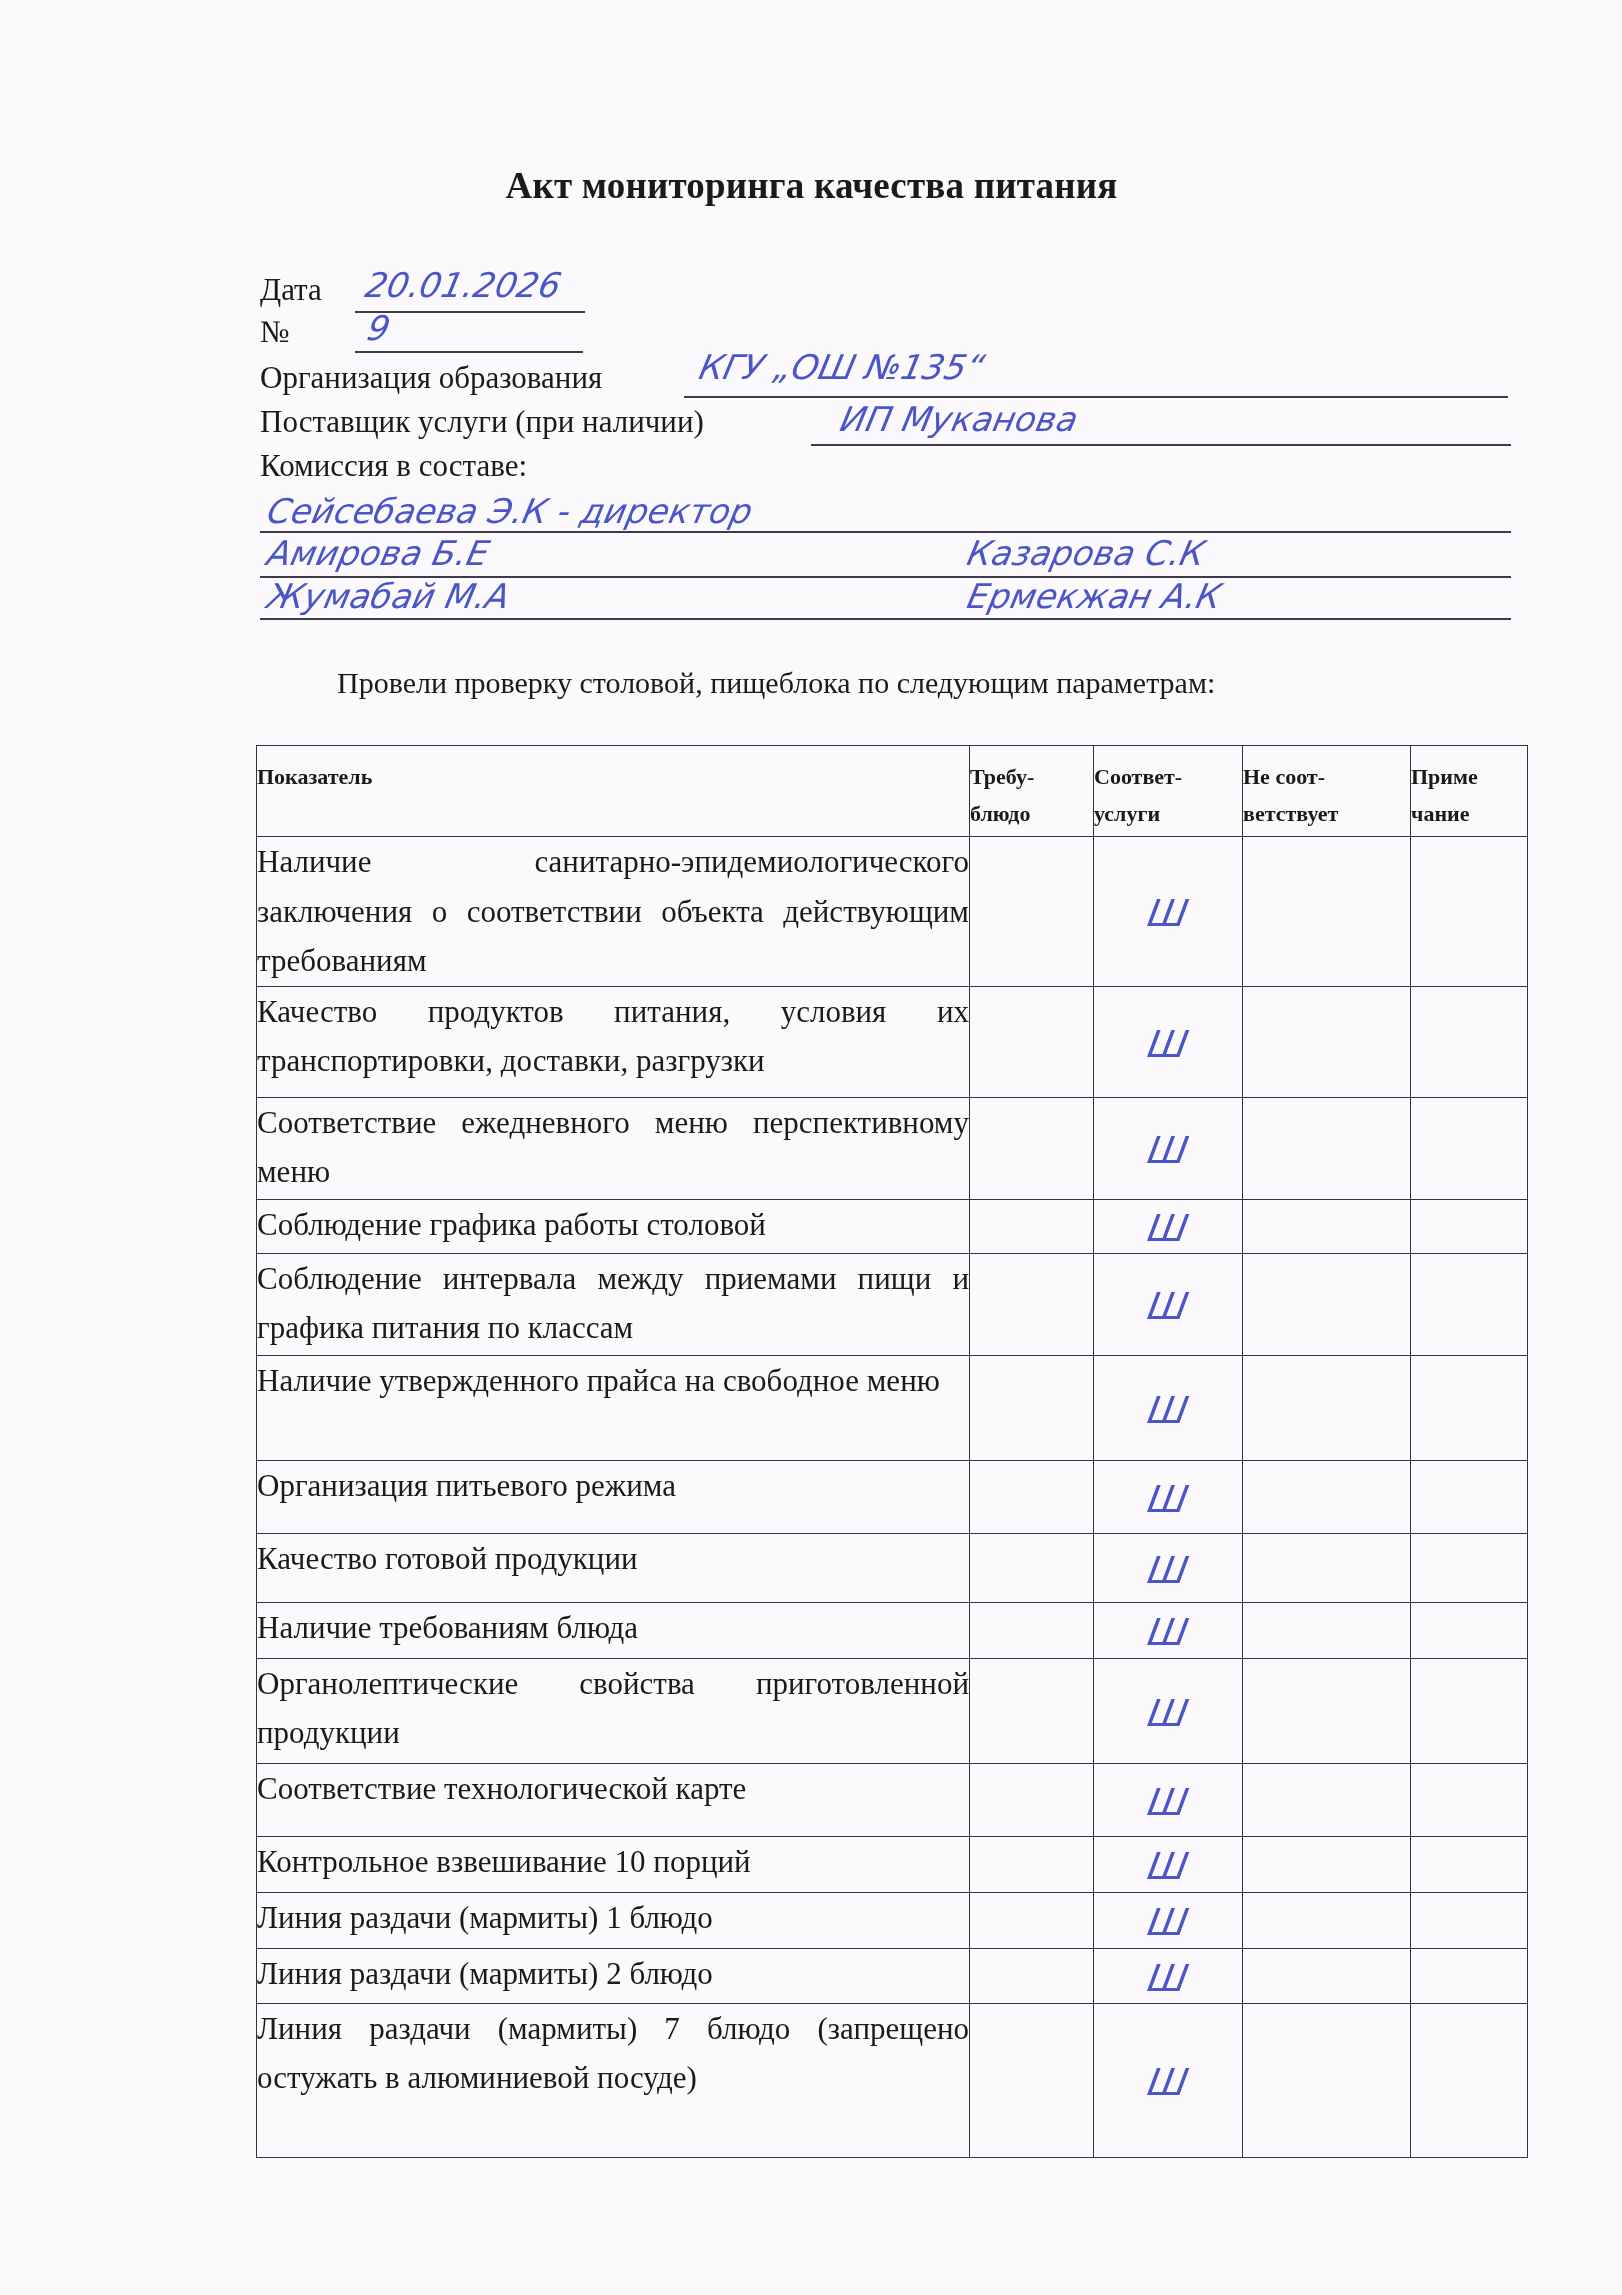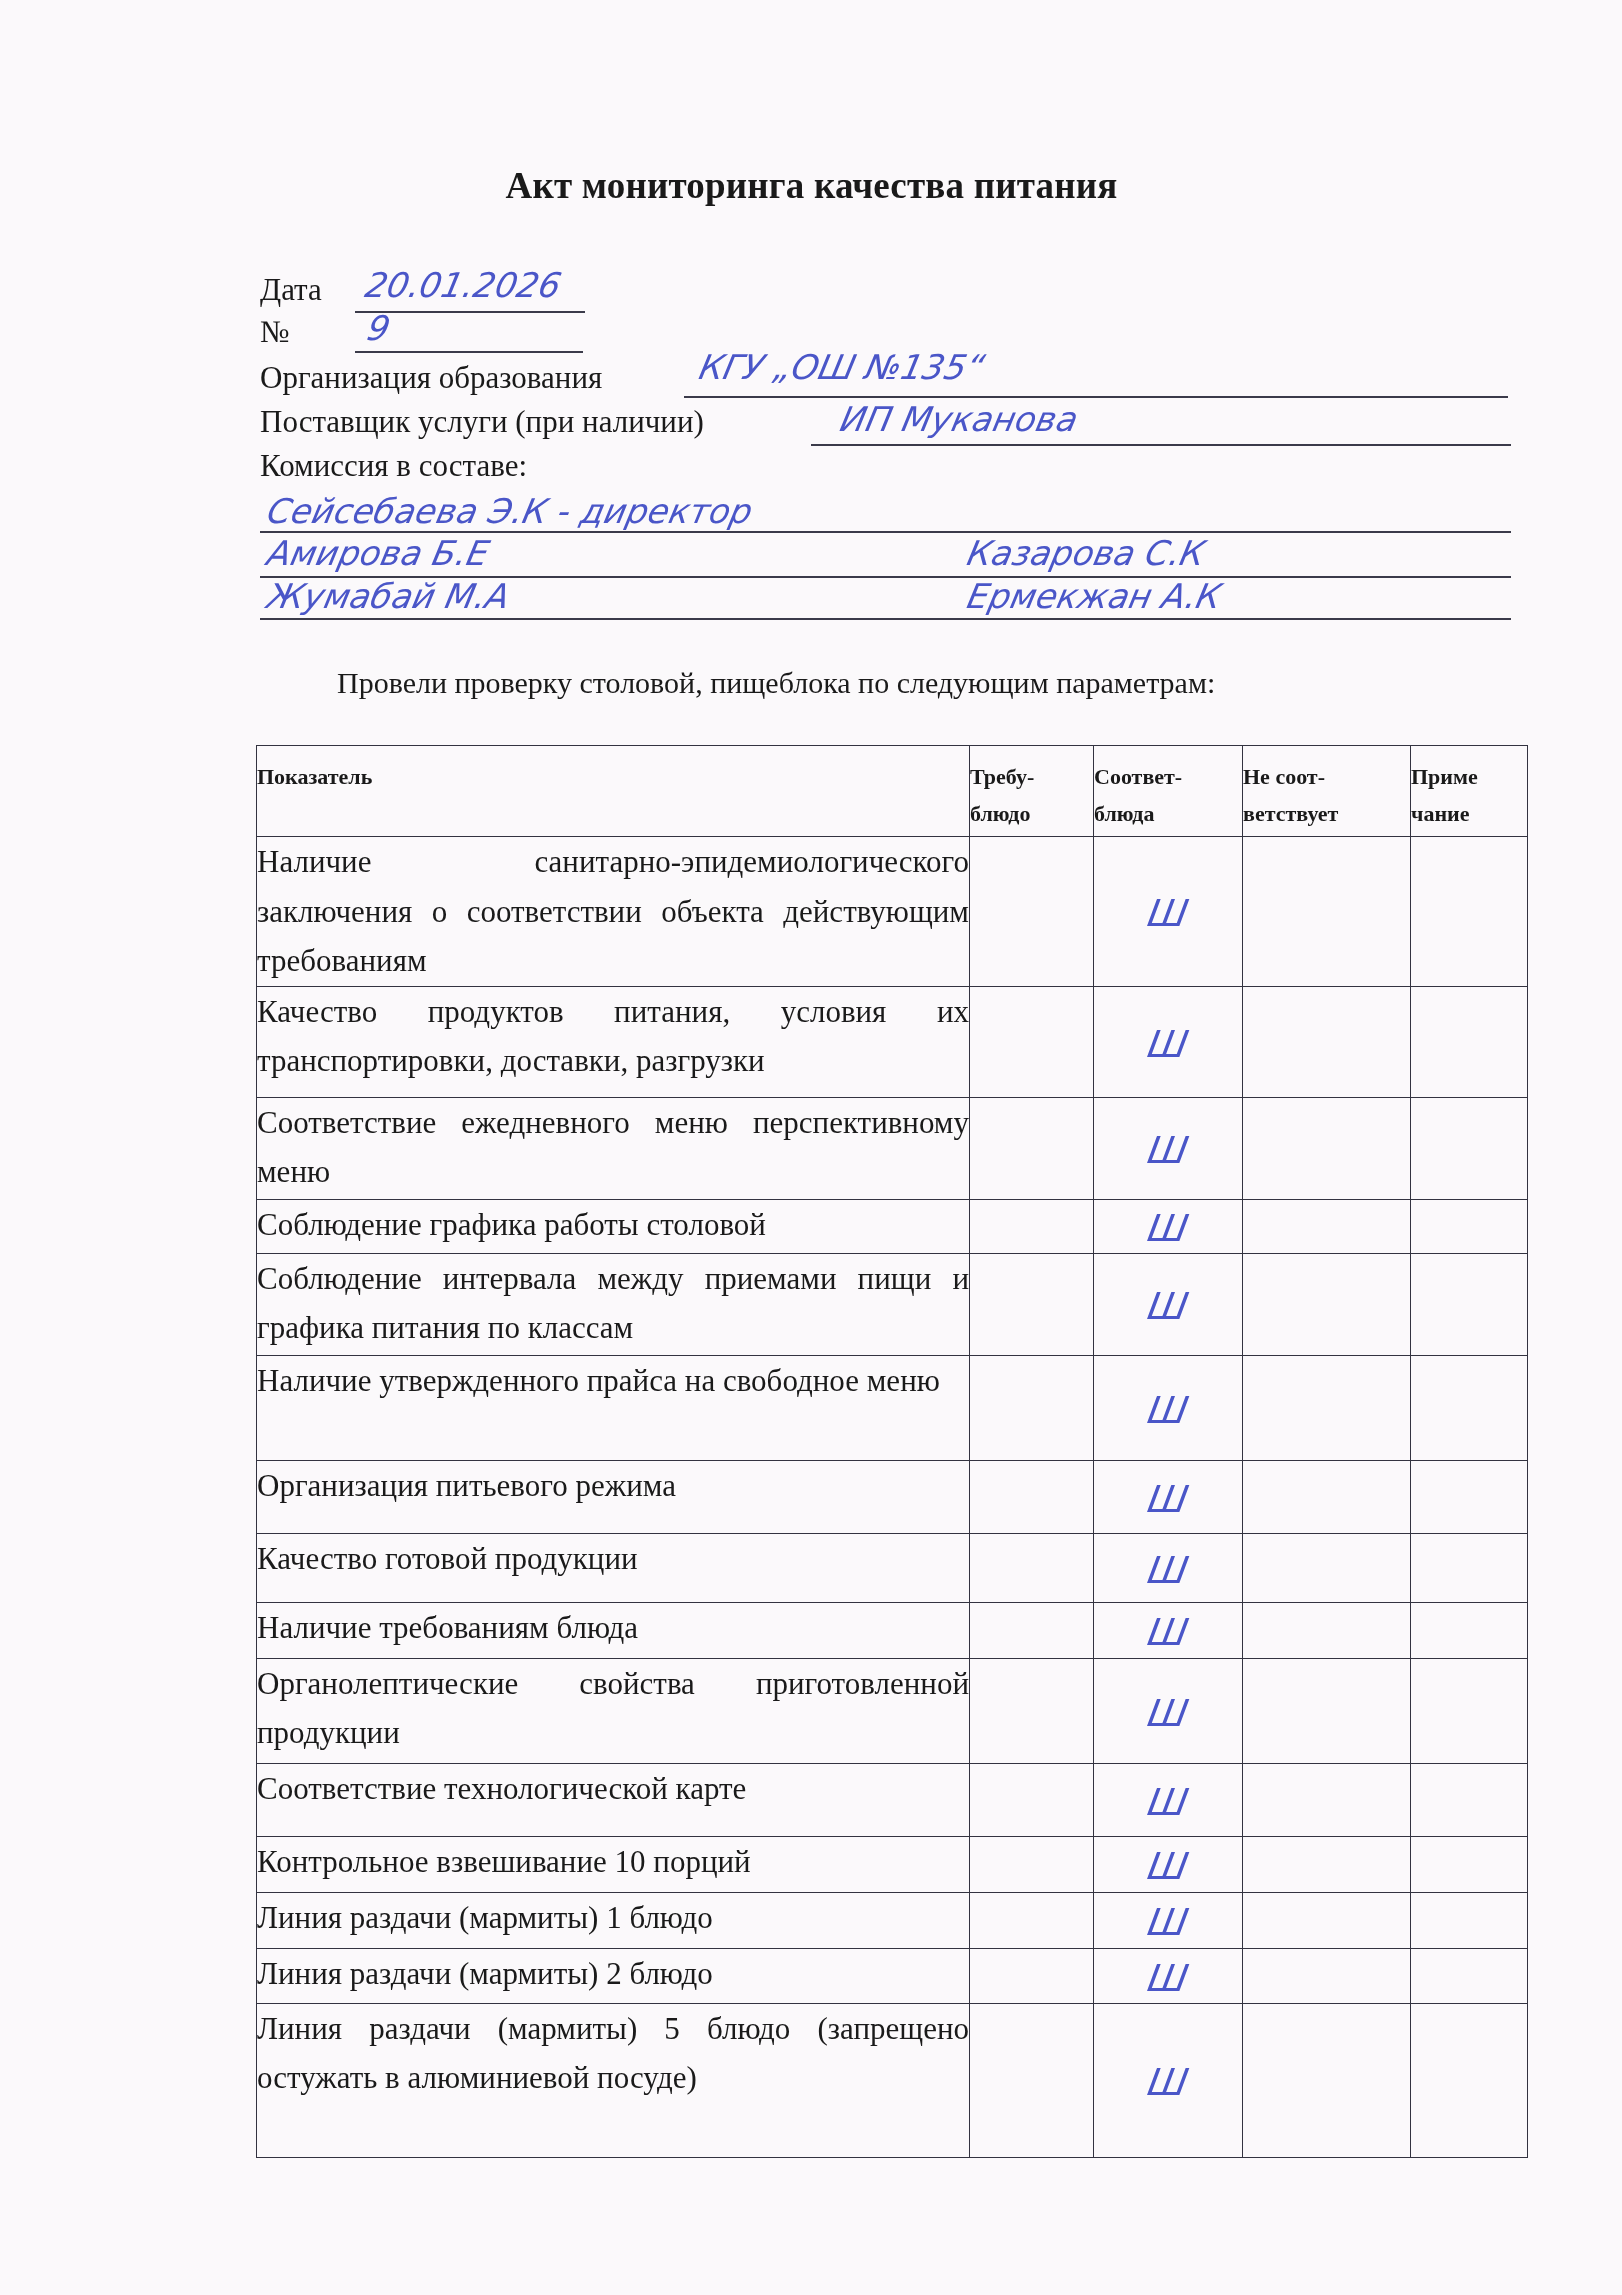--- a/index.html
+++ b/index.html
@@ -90,21 +90,21 @@
     <col style="width:713px">
     <col style="width:124px">
     <col style="width:149px">
     <col style="width:168px">
     <col style="width:117px">
   </colgroup>
   <thead>
     <tr style="height:91px;">
       <th class="ind"><span>Показатель</span></th>
       <th class="small"><span>Требу-</span><br><span>блюдо</span></th>
-      <th class="small"><span>Соответ-</span><br><span>блюда</span></th>
+      <th class="small"><span>Соответ-</span><br><span>услуги</span></th>
       <th class="small"><span>Не соот-</span><br><span>ветствует</span></th>
       <th class="small"><span>Приме</span><br><span>чание</span></th>
     </tr>
   </thead>
   <tbody>
     <tr style="height:149px;">
       <td class="ind">Наличие санитарно-эпидемиологического заключения о соответствии объекта действующим требованиям</td>
       <td></td>
       <td class="mark">
           <span>Ш</span>
@@ -223,21 +223,21 @@
     <tr style="height:55px;">
       <td class="ind">Линия раздачи (мармиты) 2 блюдо</td>
       <td></td>
       <td class="mark">
           <span>Ш</span>
         </td>
       <td></td>
       <td></td>
     </tr>
     <tr style="height:154px;">
-      <td class="ind">Линия раздачи (мармиты) 5 блюдо (запрещено остужать в алюминиевой посуде)</td>
+      <td class="ind">Линия раздачи (мармиты) 7 блюдо (запрещено остужать в алюминиевой посуде)</td>
       <td></td>
       <td class="mark">
           <span>Ш</span>
         </td>
       <td></td>
       <td></td>
     </tr>
   </tbody>
 </table>
 

